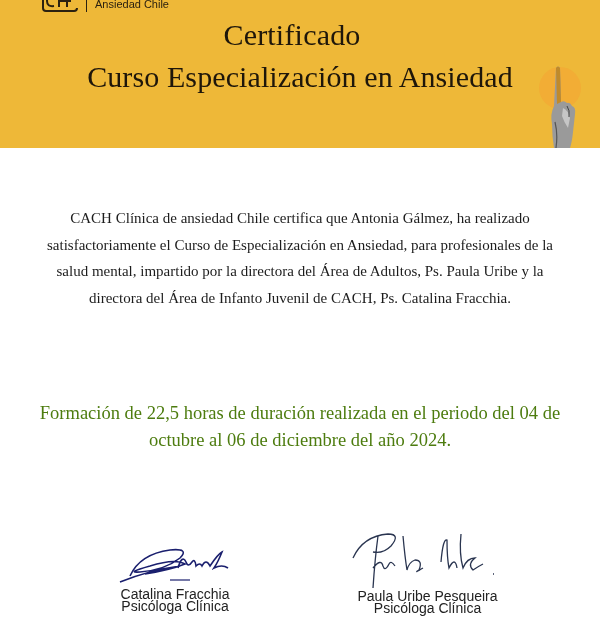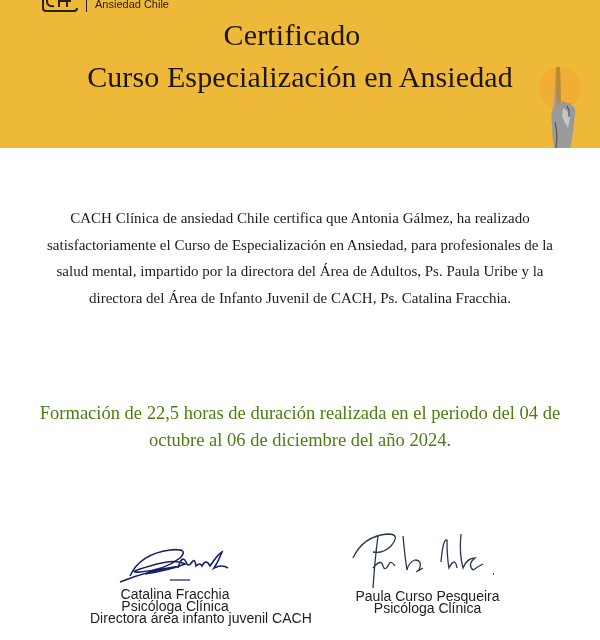--- a/index.html
+++ b/index.html
@@ -150,24 +150,23 @@
 <div class="period-text">Formación de 22,5 horas de duración realizada en el periodo del 04 de octubre al 06 de diciembre del año 2024.</div>
 
 <div class="sig-block sig-left">
   <svg class="sig-svg" width="130" height="48" viewBox="0 0 130 48">
     <path d="M20 36 Q30 14 60 10 Q80 8 70 18 Q55 30 30 32 Q15 33 40 26 Q65 18 75 24 Q60 30 35 34 M10 42 Q40 30 70 26" fill="none" stroke="#1a1f6e" stroke-width="1.6"></path>
     <path d="M68 28 Q72 14 76 22 Q78 28 82 22 Q85 18 86 26 Q90 22 92 26 Q96 18 100 26 Q104 20 106 18 M100 26 Q108 14 112 12 Q108 22 104 28 Q112 24 118 28" fill="none" stroke="#1a1f6e" stroke-width="1.6"></path>
     <line x1="60" y1="40" x2="80" y2="40" stroke="#1a1f6e" stroke-width="1.2"></line>
   </svg>
   <div class="sig-line">Catalina Fracchia</div>
   <div class="sig-line">Psicóloga Clínica</div>
-  <div class="sig-line">Directora área infanto juvenil CACH</div>
 </div>
 
 <div class="sig-block sig-right">
   <svg class="sig-svg" width="170" height="62" viewBox="0 0 170 62">
     <path d="M10 30 Q20 8 45 6 Q58 6 48 18 Q40 26 30 24 M35 8 Q32 30 30 60 M30 40 Q38 30 40 38 Q42 44 46 36 Q48 32 52 38" fill="none" stroke="#2a3550" stroke-width="1.3"></path>
     <path d="M60 8 Q62 30 64 42 Q66 34 72 32 Q80 32 76 42 Q70 46 80 40" fill="none" stroke="#2a3550" stroke-width="1.3"></path>
     <path d="M98 34 Q100 10 104 12 Q104 30 106 40 Q112 28 114 40 M118 6 Q116 26 120 40 Q124 30 132 30 Q124 36 130 42 Q136 38 140 36 M150 46 L151 46" fill="none" stroke="#2a3550" stroke-width="1.3"></path>
   </svg>
-  <div class="sig-line">Paula Curso Pesqueira</div>
+  <div class="sig-line">Paula Uribe Pesqueira</div>
   <div class="sig-line">Psicóloga Clínica</div>
 </div>
 
 </body></html>

